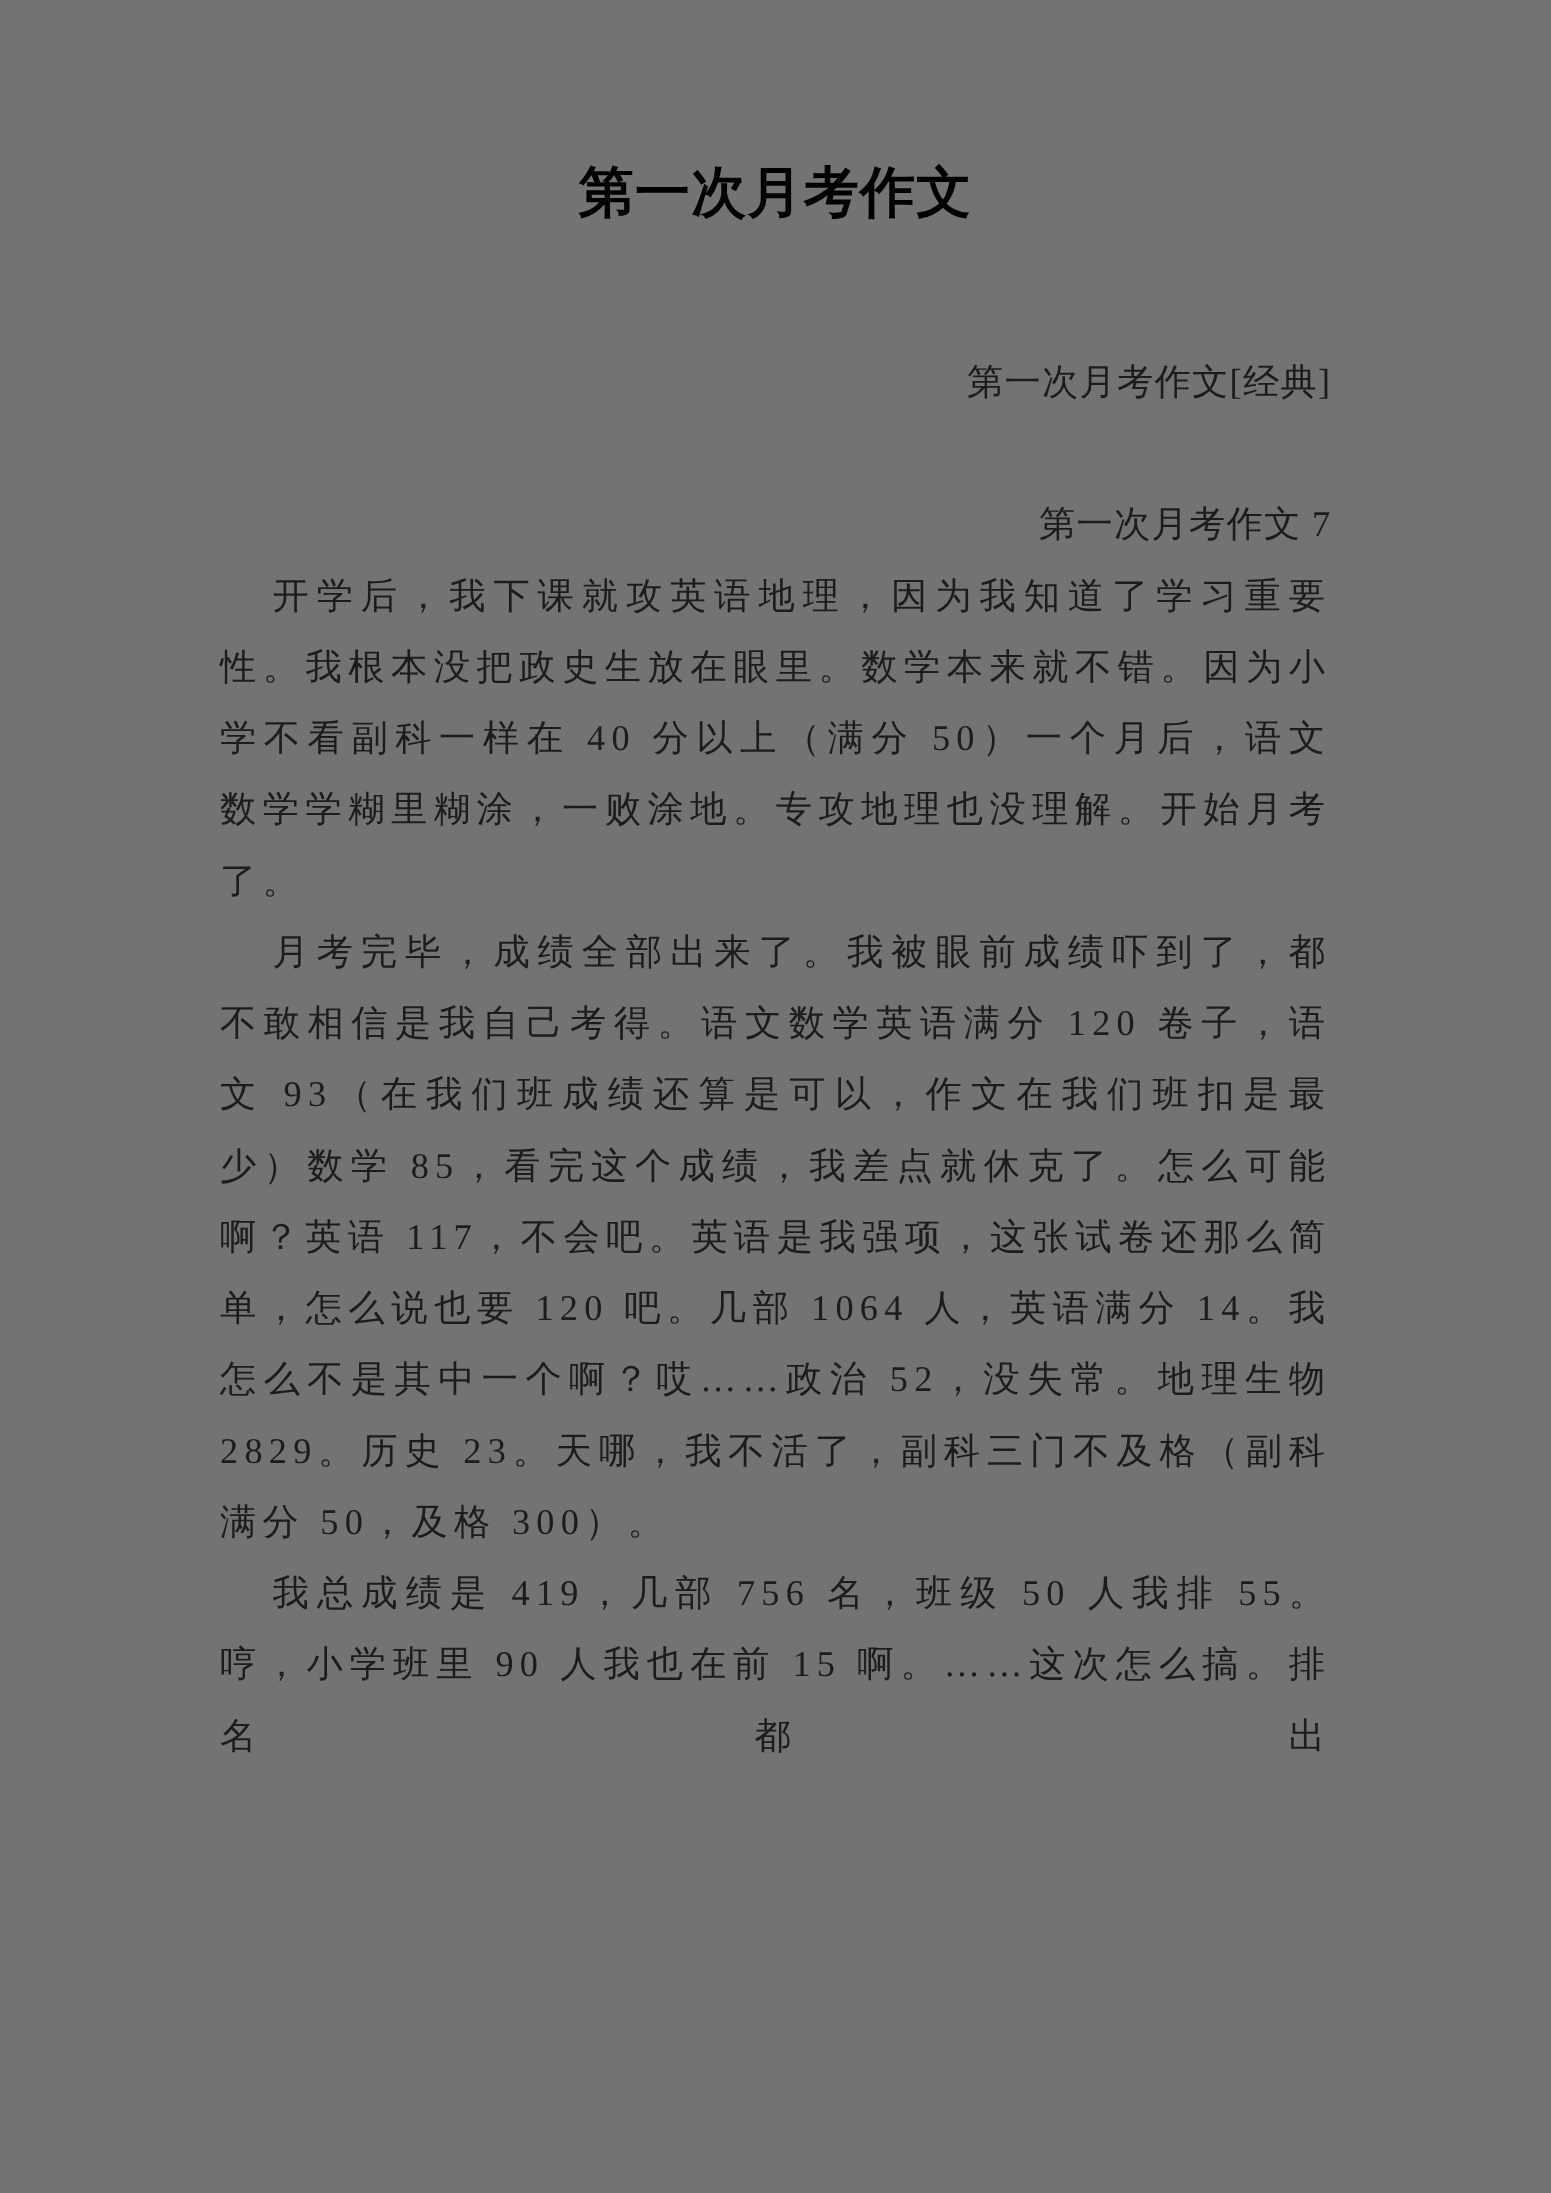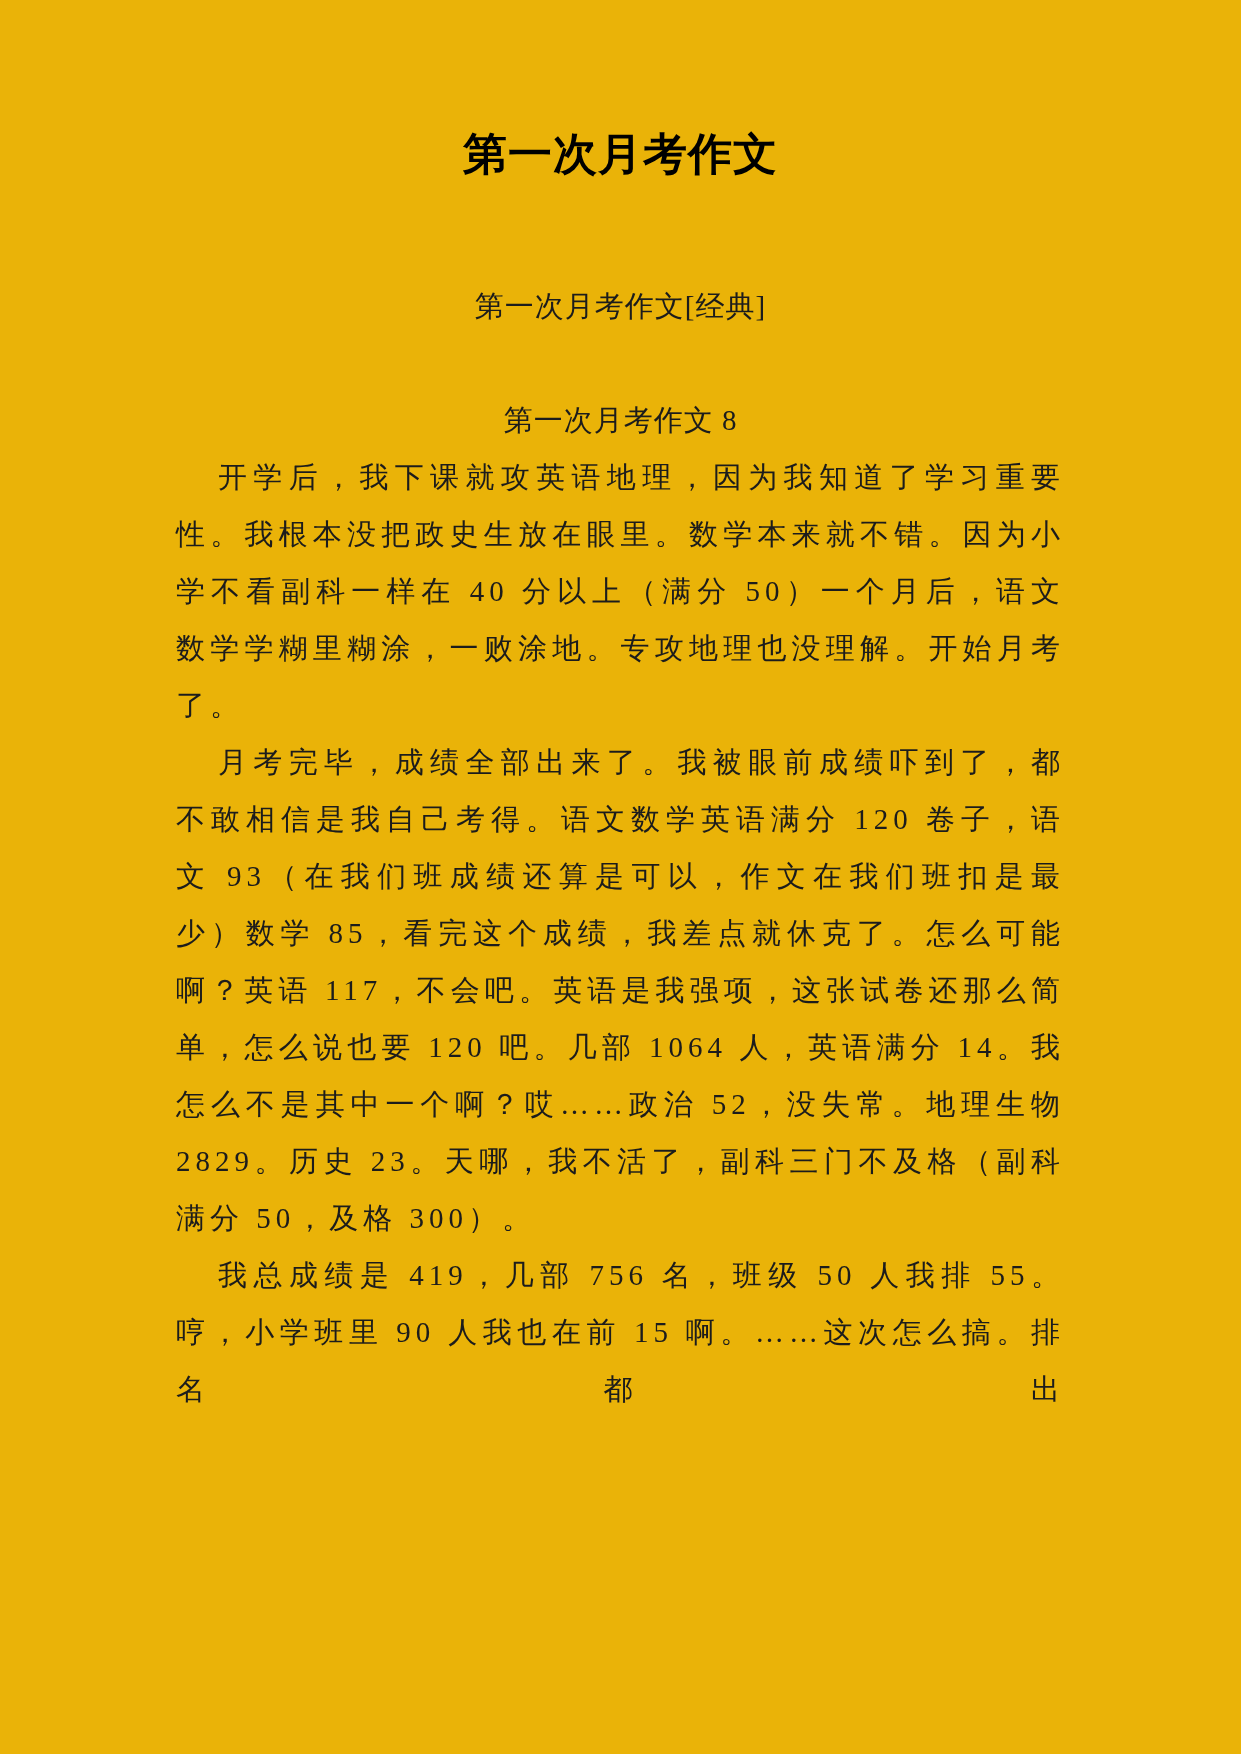--- a/index.html
+++ b/index.html
@@ -5,21 +5,21 @@
   html, body {
     margin: 0;
     padding: 0;
     background: #ffffff;
   }
   .page {
     position: relative;
     width: 1241px;
     height: 1754px;
     margin: 0 auto;
-    background: #eab308;
+    background: #737373;
     box-sizing: border-box;
     padding: 126px 176px 0 176px;
     overflow: hidden;
     font-family: "Liberation Serif", "DejaVu Serif", serif;
     color: #1c1c1c;
   }
   .doc-title {
     margin: 0 0 94px 0;
     font-size: 44px;
     line-height: 58px;
@@ -38,21 +38,21 @@
     font-size: 29px;
     line-height: 57px;
     color: #1c1c1c;
     font-weight: normal;
     word-break: break-all;
     overflow-wrap: break-word;
   }
   
   .p-label {
     letter-spacing: 1px;
-    text-align: center;
+    text-align: right;
   }
   
   .p-body {
     letter-spacing: 5px;
     text-align: justify;
     text-indent: 42px;
   }
   
   .p-body_fill {
     letter-spacing: 5px;
@@ -66,18 +66,18 @@
   }
 </style>
 </head>
 <body>
 
 <div class="page">
   <h1 class="doc-title">第一次月考作文</h1>
   <div class="doc-body">
       <p class="para p-label">第一次月考作文[经典]</p>
       <p class="para p-blank">&nbsp;</p>
-      <p class="para p-label">第一次月考作文 8</p>
+      <p class="para p-label">第一次月考作文 7</p>
       <p class="para p-body">开学后，我下课就攻英语地理，因为我知道了学习重要性。我根本没把政史生放在眼里。数学本来就不错。因为小学不看副科一样在 40 分以上（满分 50）一个月后，语文数学学糊里糊涂，一败涂地。专攻地理也没理解。开始月考了。</p>
       <p class="para p-body">月考完毕，成绩全部出来了。我被眼前成绩吓到了，都不敢相信是我自己考得。语文数学英语满分 120 卷子，语文 93（在我们班成绩还算是可以，作文在我们班扣是最少）数学 85，看完这个成绩，我差点就休克了。怎么可能啊？英语 117，不会吧。英语是我强项，这张试卷还那么简单，怎么说也要 120 吧。几部 1064 人，英语满分 14。我怎么不是其中一个啊？哎……政治 52，没失常。地理生物 2829。历史 23。天哪，我不活了，副科三门不及格（副科满分 50，及格 300）。</p>
       <p class="para p-body_fill">我总成绩是 419，几部 756 名，班级 50 人我排 55。哼，小学班里 90 人我也在前 15 啊。……这次怎么搞。排名都出</p>
     </div>
 </div>
 
 </body></html>

